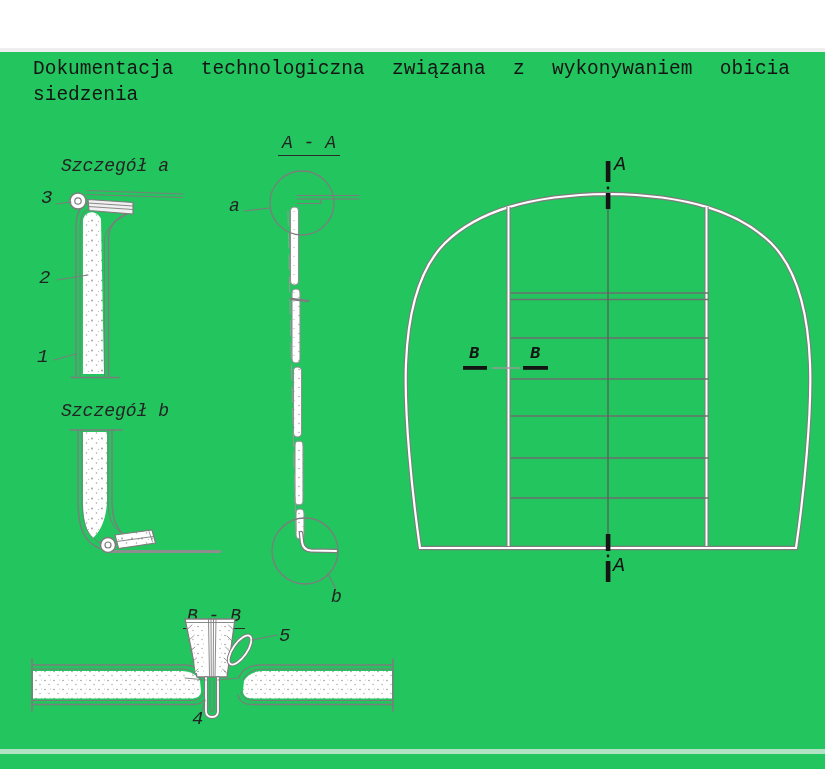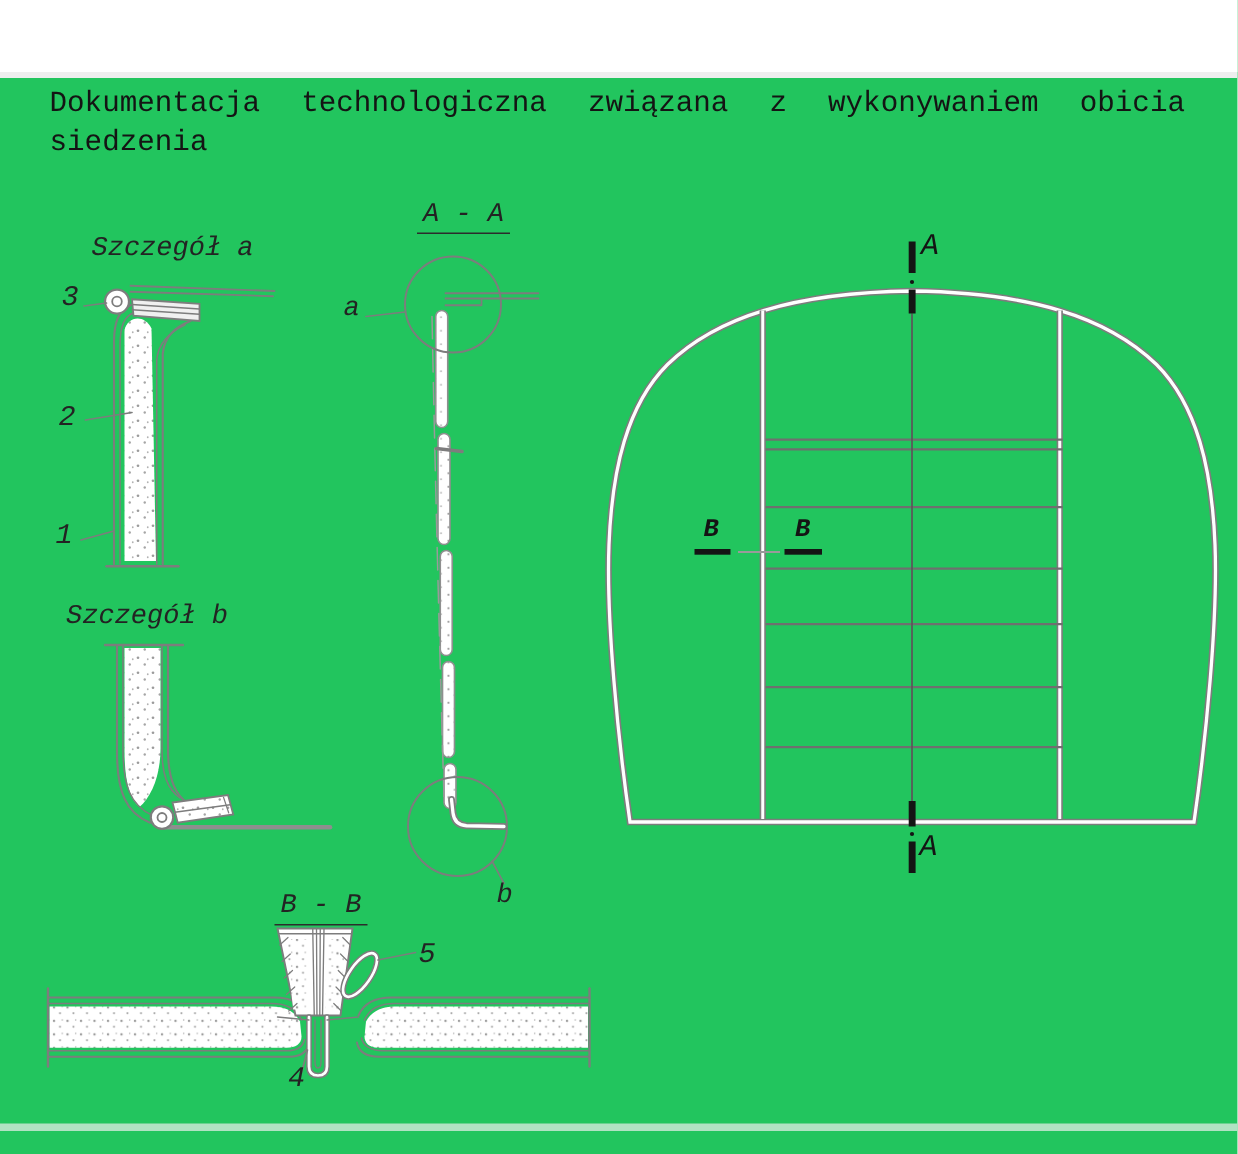--- a/index.html
+++ b/index.html
@@ -54,21 +54,21 @@
       <circle cx="48" cy="53" r="3.2" stroke-width="1.2"></circle>
       <path d="M26,56 L41,54" stroke-width="1.1"></path>
       <path d="M27,132 L58,127" stroke-width="1.1"></path>
       <path d="M24,212 L46,206" stroke-width="1.1"></path>
     </g>
   </svg>
   <div class="abs part-lbl" style="left:41px;top:141px;">3</div>
   <div class="abs part-lbl" style="left:39px;top:221px;">2</div>
   <div class="abs part-lbl" style="left:37px;top:300px;">1</div>
 
-  <div class="abs fig-hdr" style="left:44px;top:353px;">Szczegół b</div>
+  <div class="abs fig-hdr" style="left:61px;top:353px;">Szczegół b</div>
   <svg class="abs" style="left:30px;top:348px;" width="240" height="180" viewBox="0 0 240 180">
     <defs>
       <pattern id="pd2" width="10" height="10" patternUnits="userSpaceOnUse">
         <rect width="10" height="10" fill="#ffffff"></rect>
         <circle cx="2" cy="2.5" r="0.9" fill="#9b9b9b"></circle>
         <circle cx="6.5" cy="7" r="0.8" fill="#a5a5a5"></circle>
         <circle cx="8.5" cy="3.5" r="0.6" fill="#b2b2b2"></circle>
       </pattern>
     </defs>
     <g fill="none" stroke="#7d7d7d" stroke-linecap="round">
@@ -147,21 +147,21 @@
         <rect x="123" y="218" width="25" height="3.8"></rect>
       </g>
       <path d="M92,220 L120,220" stroke="#9a9a9a" stroke-width="1.4"></path>
     </g>
   </svg>
   <div class="abs axis-lbl" style="left:614px;top:107px;">A</div>
   <div class="abs axis-lbl" style="left:613px;top:508px;">A</div>
   <div class="abs b-lbl" style="left:469px;top:297px;">B</div>
   <div class="abs b-lbl" style="left:530px;top:297px;">B</div>
 
-  <div class="abs fig-hdr sec-hdr" style="left:183px;top:546px;text-align:center;">B - B</div>
+  <div class="abs fig-hdr sec-hdr" style="left:183px;top:558px;text-align:center;">B - B</div>
   <svg class="abs" style="left:25px;top:540px;" width="375" height="150" viewBox="0 0 375 150">
     <defs>
       <pattern id="pd5" width="9" height="9" patternUnits="userSpaceOnUse">
         <rect width="9" height="9" fill="#ffffff"></rect>
         <circle cx="2" cy="2.5" r="0.8" fill="#9b9b9b"></circle>
         <circle cx="6" cy="6.5" r="0.7" fill="#a5a5a5"></circle>
         <circle cx="7.5" cy="2" r="0.5" fill="#b2b2b2"></circle>
       </pattern>
     </defs>
     <g fill="none" stroke="#7d7d7d" stroke-linecap="round">

